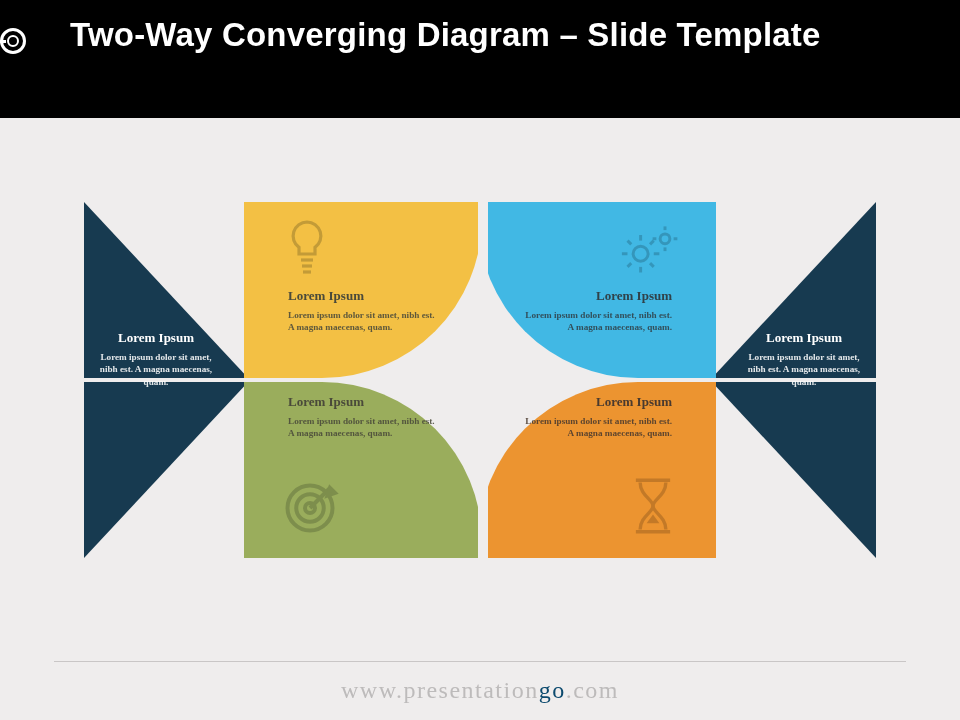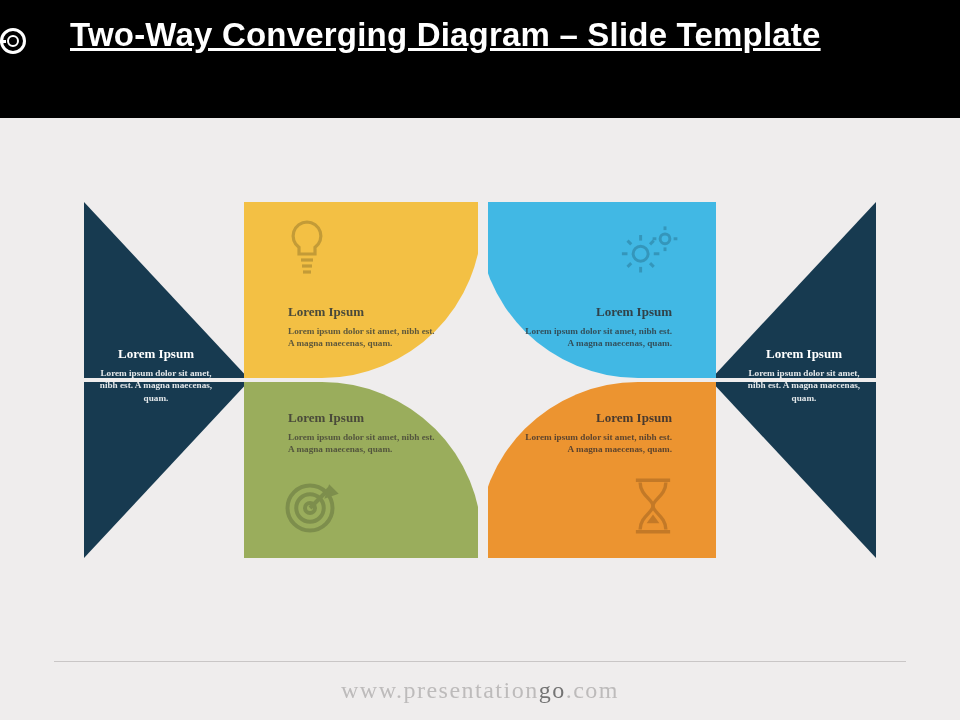--- a/index.html
+++ b/index.html
@@ -18,21 +18,20 @@
     height: 118px;
     background: #000;
     color: #fff;
     padding: 14px 24px 0 70px;
   }
   .header h1 {
     font-size: 33px;
     font-weight: 700;
     line-height: 1.25;
     letter-spacing: 0.2px;
-    text-decoration: underline;
   }
   .header-bullet {
     position: absolute;
     left: -14px; top: 20px;
     width: 44px; height: 44px;
   }
   .header-bullet .outer {
     position: absolute; left: 14px; top: 8px;
     width: 26px; height: 26px;
     border: 3px solid #fff; border-radius: 50%;
@@ -80,21 +79,21 @@
   .petal.tl  { left: 244px;  top: 84px;  background: #f3c044; border-radius: 0 0 160px 0; }
   .petal.bl  { left: 244px;  top: 264px; background: #9aad5c; border-radius: 0 160px 0 0; }
   .petal.tr  { right: 244px; top: 84px;  background: #41b8e4; border-radius: 0 0 0 160px; }
   .petal.br  { right: 244px; top: 264px; background: #ec9430; border-radius: 160px 0 0 0; }
 
   
   .gap-h { left:84px; top:260px; width:792px; height:4px; background:#efeded; }
   .gap-v { left:478px; top:60px; width:10px; height:400px; background:#efeded; }
 
   
-  .tb { position:absolute; font-family: Georgia, "Times New Roman", serif; margin-top: 16px; }
+  .tb { position:absolute; font-family: Georgia, "Times New Roman", serif; }
   .tb .ttl { font-weight:700; font-size:13px; margin-bottom:5px; }
   .tb .body { font-size:9.2px; line-height:1.35; opacity:.88;font-weight:bold; }
 
   .tb.left-outer  { left: 96px;  top: 212px; width: 120px; color:#fff; text-align:center; }
   .tb.right-outer { right: 96px; top: 212px; width: 120px; color:#fff; text-align:center; }
 
   .tb.tl { left: 288px; top: 170px; width: 150px; color:#4a4a3a; }
   .tb.bl { left: 288px; top: 276px; width: 150px; color:#4a4a3a; }
   .tb.tr { right: 288px; top: 170px; width: 150px; color:#30424a; text-align:right; }
   .tb.br { right: 288px; top: 276px; width: 150px; color:#4a3a2e; text-align:right; }
@@ -112,21 +111,21 @@
     position:absolute; left:54px; right:54px; bottom:58px;
     height:1px; background:#c9c6c6;
   }
   .footer {
     position:absolute; left:0; bottom:16px; width:100%;
     text-align:center;
     font-family: Georgia, serif;
     font-size:24px; letter-spacing:1.5px;
     color:#bdbbbb;
   }
-  .footer .go { color:#737373; }
+  .footer .go { color:#0c4a6e; }
 </style>
 </head>
 <body>
 
 <div class="header">
   <div class="header-bullet">
     <div class="line"></div>
       <div class="outer"></div>
       <div class="inner"></div>
   </div>

